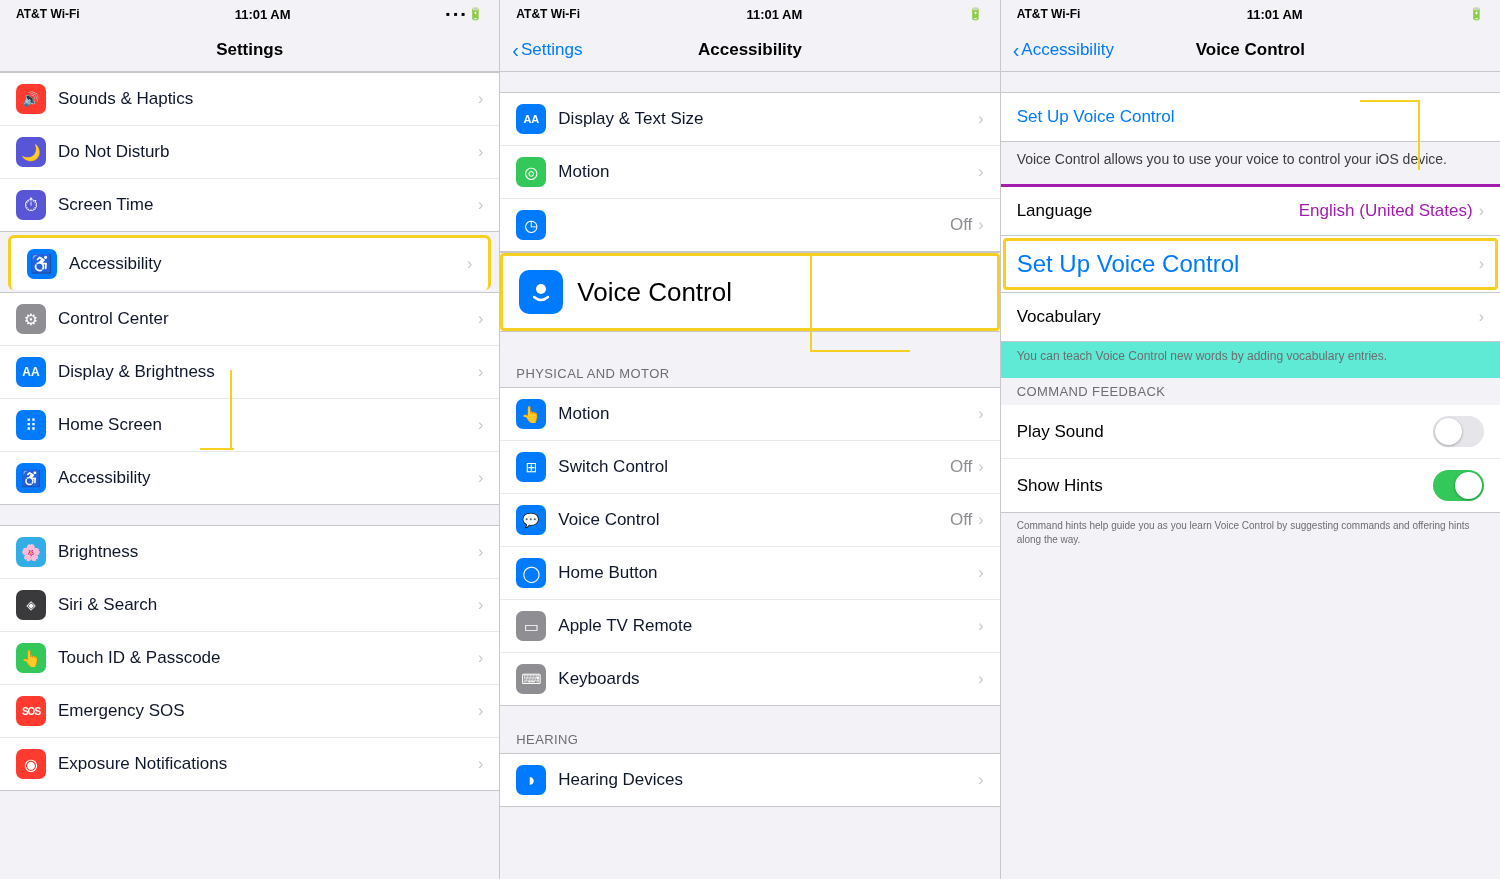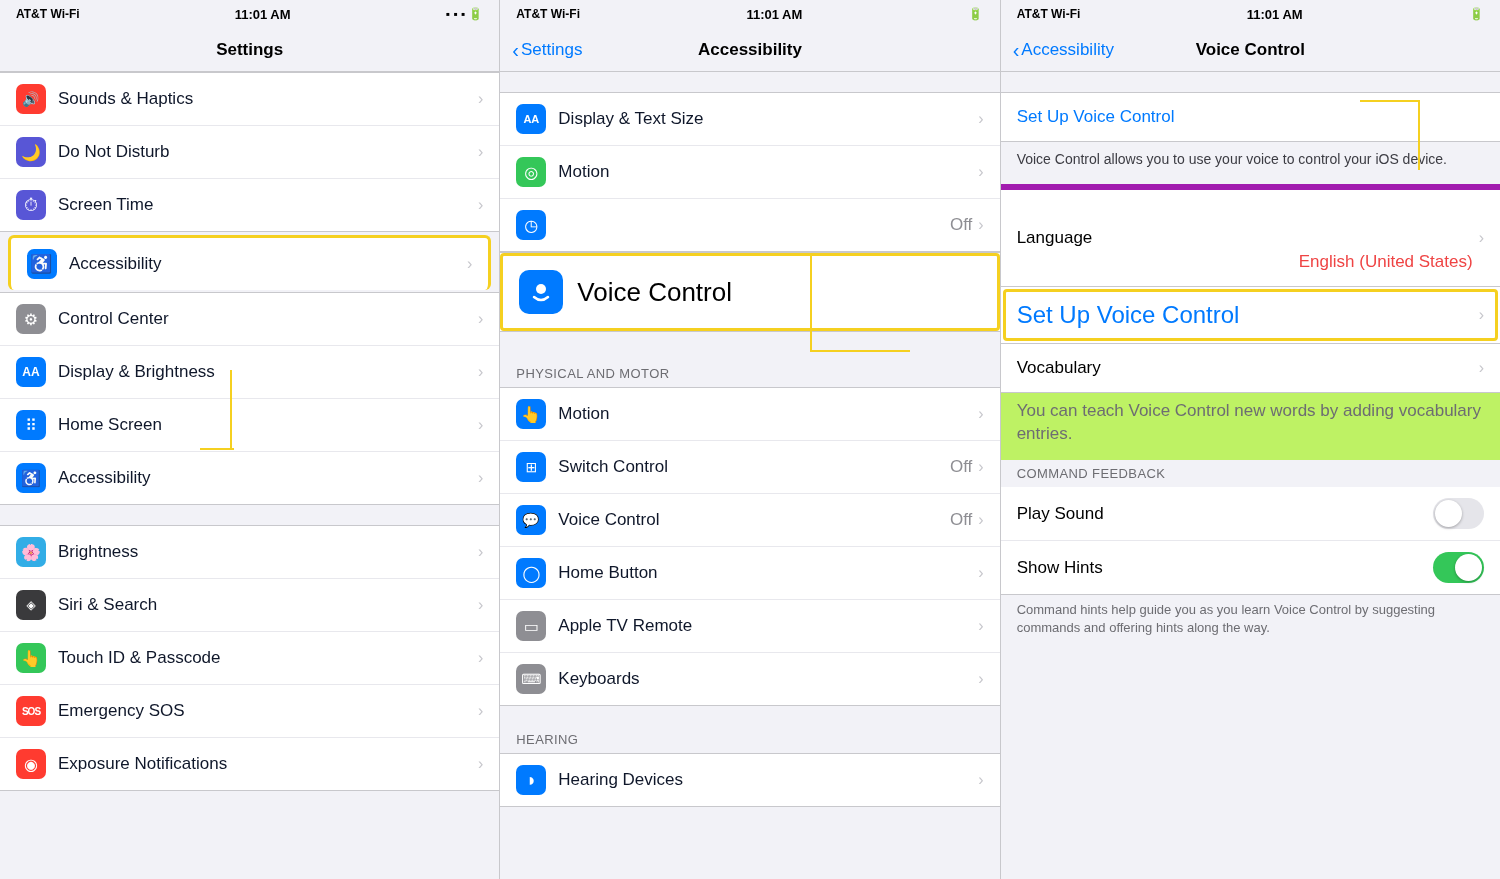--- a/index.html
+++ b/index.html
@@ -195,21 +195,21 @@
     }
     .vc-lang-row {
       background: #fff;
       border-bottom: 1px solid #c8c8cc;
       padding: 14px 16px;
       display: flex;
       align-items: center;
       justify-content: space-between;
     }
     .vc-lang-label { font-size: 17px; color: #000; }
-    .vc-lang-value { font-size: 17px; color: #ef4444; margin-top: 48px; }
+    .vc-lang-value { font-size: 17px; color: #a21caf; }
 
     .panel-wrapper {
       position: relative;
       flex: 1;
       display: flex;
       flex-direction: column;
     }
     .cmd-feedback-header {
       font-size: 13px;
       color: #6d6d72;
@@ -472,57 +472,57 @@
   </div>
 
   <div class="list-content">
 
     <div style="background:#fff; border-bottom: 1px solid #c8c8cc; border-top: 1px solid #c8c8cc; margin-top:20px; padding: 14px 16px; display:flex; align-items:center; justify-content:space-between;">
       <span style="color:#007aff; font-size:17px;">Set Up Voice Control</span>
     </div>
 
     <div class="vc-description">Voice Control allows you to use your voice to control your iOS device.</div>
 
-    <div class="vc-lang-row" style="border-top:6px solid #a21caf;">
+    <div class="vc-lang-row" style="border-top:3px solid #a21caf;">
       <span class="vc-lang-label">Language</span>
       <div style="display:flex; align-items:center; gap:6px;">
         <span class="vc-lang-value">English (United States)</span>
         <span class="chevron-right">›</span>
       </div>
     </div>
 
     <div style="position:relative; background:#fff; border-bottom:1px solid #c8c8cc; padding:14px 16px; cursor:pointer;">
       <div style="position:absolute; inset:2px; border:3px solid #f5d020; border-radius:4px; pointer-events:none;"></div>
       <span style="color:#007aff; font-size:24px; font-weight:400;">Set Up Voice Control</span>
       <span class="chevron-right" style="position:absolute; right:16px; top:50%; transform:translateY(-50%);">›</span>
     </div>
 
     <div style="background:#fff; border-bottom:1px solid #c8c8cc; padding:14px 16px; cursor:pointer; display:flex; align-items:center; justify-content:space-between;">
       <span style="font-size:17px; color:#000;">Vocabulary</span>
       <span class="chevron-right">›</span>
     </div>
 
-    <div style="font-size:17px; color:#6d6d72; padding:6px 16px 14px; background:#bef264; line-height:1.4;">You can teach Voice Control new words by adding vocabulary entries.</div>
+    <div style="font-size:12px; color:#6d6d72; padding:6px 16px 14px; background:#5eead4; line-height:1.4;">You can teach Voice Control new words by adding vocabulary entries.</div>
 
     <div class="cmd-feedback-header">COMMAND FEEDBACK</div>
 
 
     <div class="cmd-row">
       <span class="cmd-row-label">Play Sound</span>
       <div class="toggle toggle-off">
         <div class="toggle-knob"></div>
       </div>
     </div>
 
     <div class="cmd-row" style="border-bottom:1px solid #c8c8cc;">
       <span class="cmd-row-label">Show Hints</span>
       <div class="toggle toggle-on">
         <div class="toggle-knob"></div>
       </div>
     </div>
 
-    <div style="font-size:13px; color:#6d6d72; padding:6px 16px 14px; background:#f2f2f7; line-height:1.4;">Command hints help guide you as you learn Voice Control by suggesting commands and offering hints along the way.</div>
+    <div style="font-size:10px; color:#6d6d72; padding:6px 16px 14px; background:#f2f2f7; line-height:1.4;">Command hints help guide you as you learn Voice Control by suggesting commands and offering hints along the way.</div>
 
   </div>
 
   <div style="position:absolute; right:80px; top:100px; width:2px; height:70px; background:#f5d020; z-index:200;"></div>
   <div style="position:absolute; right:80px; top:100px; width:60px; height:2px; background:#f5d020; z-index:200;"></div>
 </div>
 
 </body></html>

